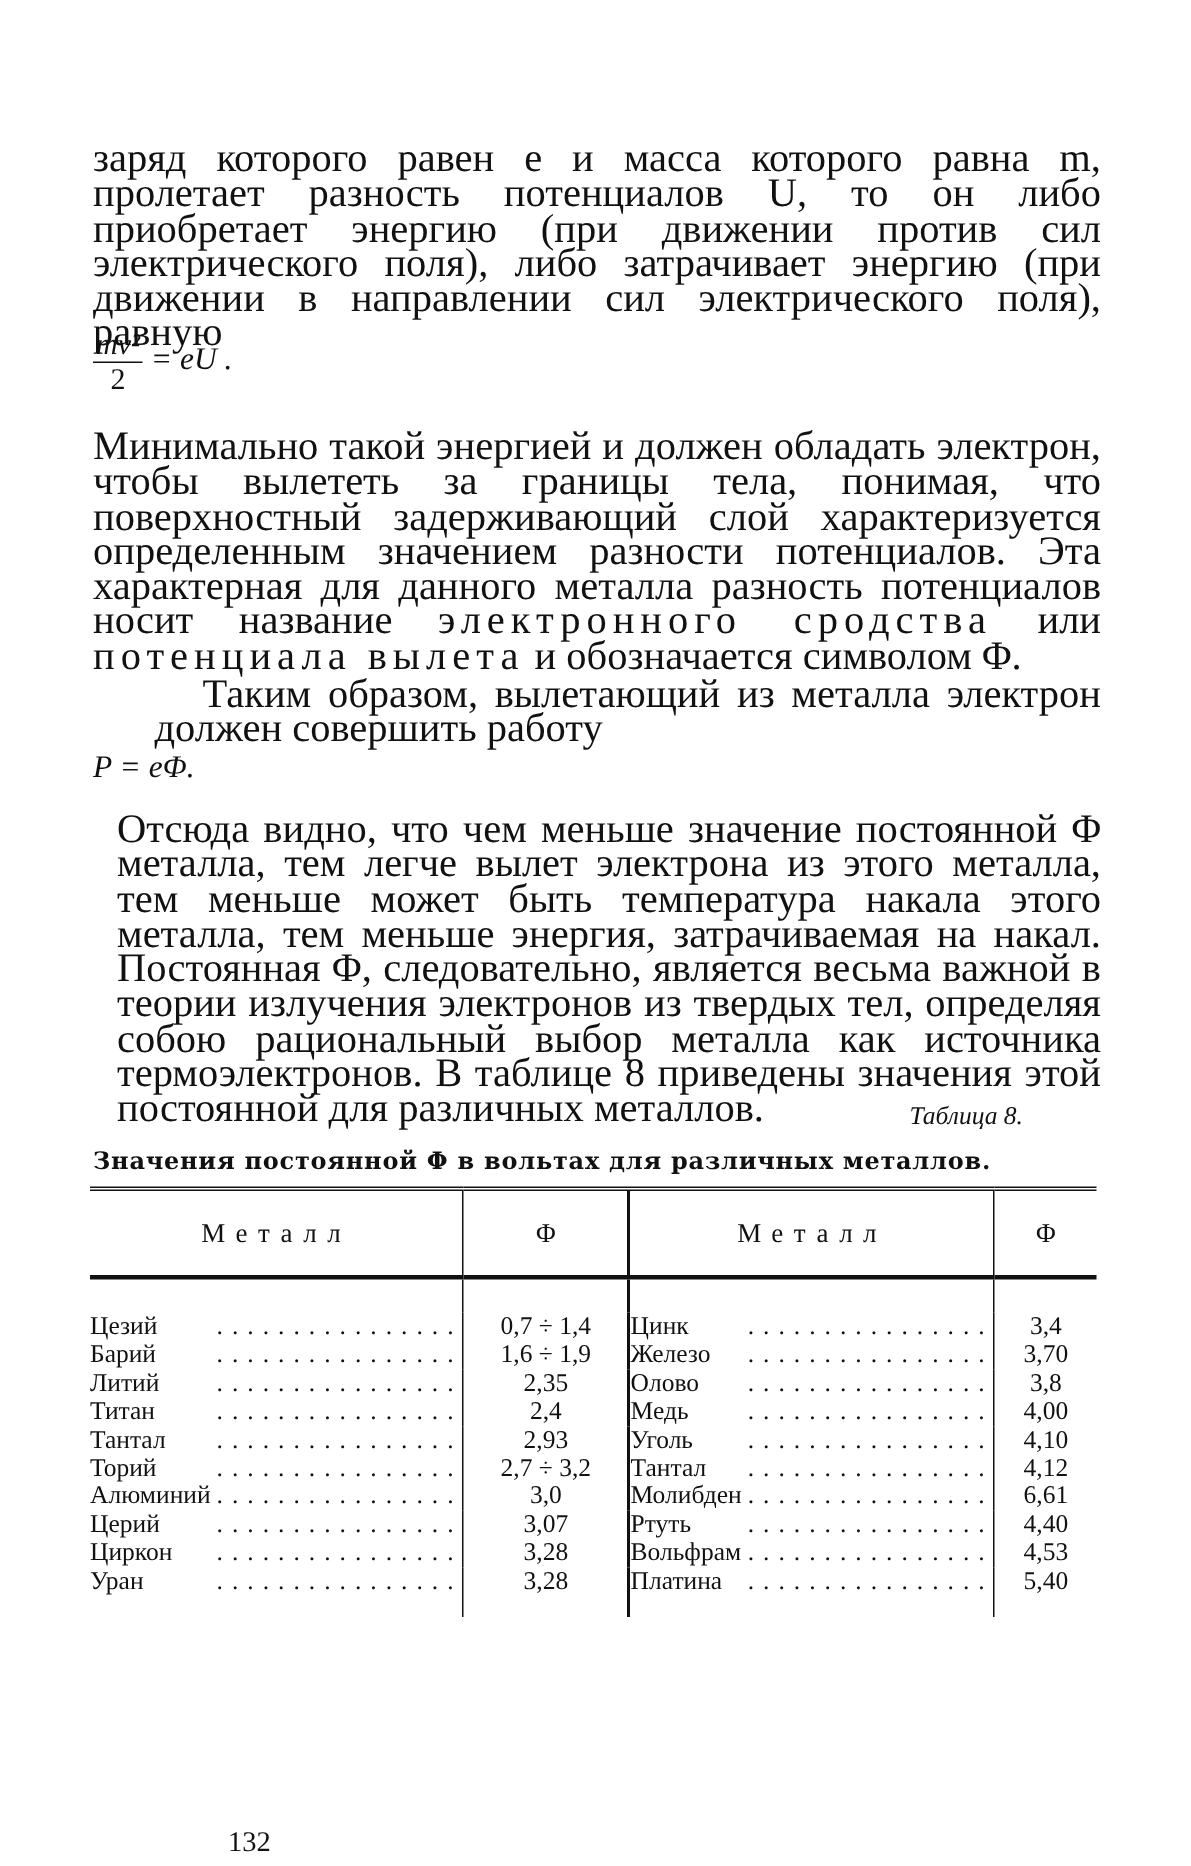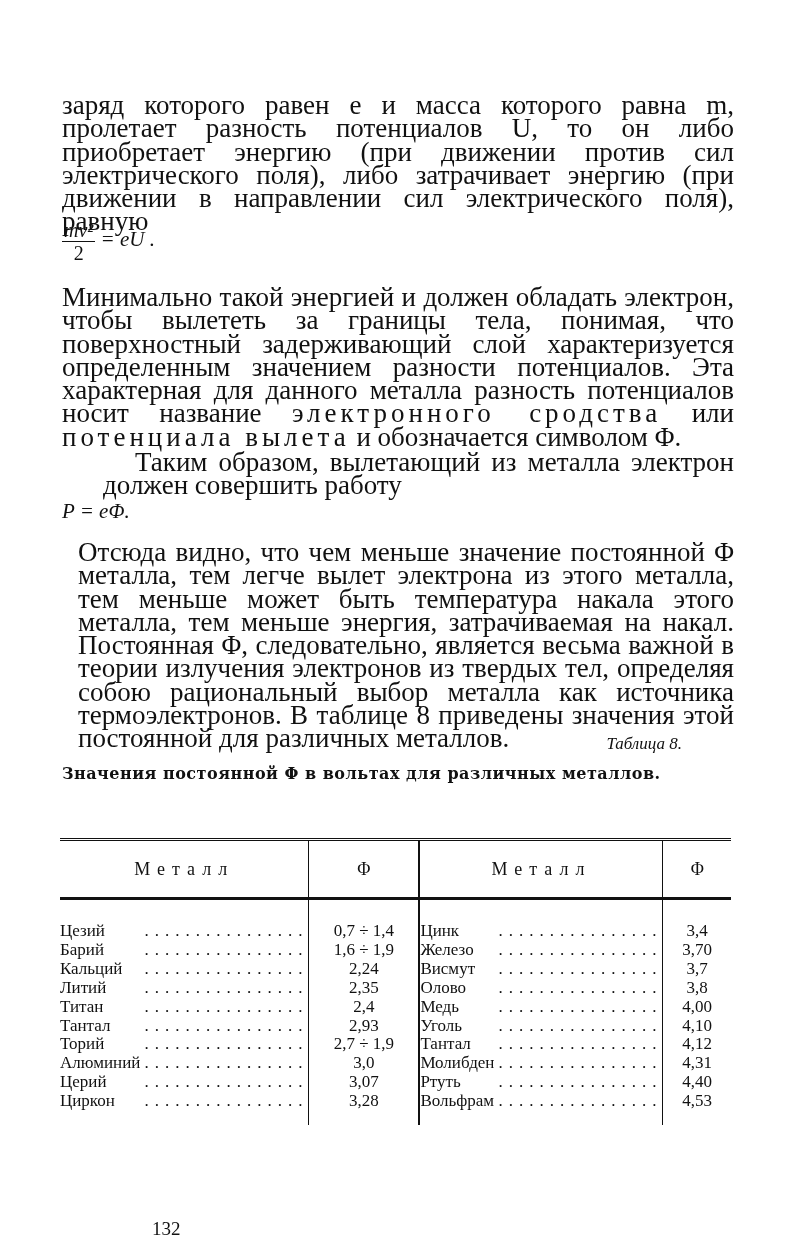--- a/index.html
+++ b/index.html
@@ -12,21 +12,21 @@
   .frac { display: inline-flex; flex-direction: column; align-items: center; vertical-align: middle; font-size: 20px; line-height: 22px; }
   .frac .num { border-bottom: 1.5px solid #111; padding: 0 2px; }
   .frac .den { font-style: normal; }
   .f1 { position: absolute; left: 0; width: 672px; top: 125px; }
   .p2 { position: absolute; left: 0; top: 192px; }
   .p3 { position: absolute; left: 0; top: 357px; margin-left: 41px; }
   .f2 { position: absolute; left: 0; width: 672px; top: 405px; }
   .p4 { position: absolute; left: 16px; top: 447px; }
   .tab-caption { position: absolute; right: 52px; top: 640px; font-style: italic; font-size: 17px; }
   .tab-title { position: absolute; left: 0; width: 672px; top: 670px; text-align: left; font-weight: bold; font-size: 16px; letter-spacing: 0.5px; font-family: "DejaVu Serif", serif; }
-  table.metals { position: absolute; left: -2px; top: 697px; width: 671px; border-collapse: collapse; font-size: 17px; margin-top: 47px; }
+  table.metals { position: absolute; left: -2px; top: 697px; width: 671px; border-collapse: collapse; font-size: 17px; }
   table.metals thead th { font-weight: normal; height: 56px; border-top: 3px double #111; border-bottom: 3px solid #111; font-size: 18px; letter-spacing: 7px; }
   table.metals thead th.phi { letter-spacing: 0; }
   table.metals td, table.metals th { padding: 0; }
   .c1 { width: 224px; border-right: 1.5px solid #111; }
   .c2 { width: 109px; border-right: 2.5px solid #111; text-align: center; }
   .c3 { width: 236px; border-right: 1.5px solid #111; }
   .c4 { text-align: center; }
   tbody tr td { line-height: 18.9px; }
   tbody tr.spacer td { height: 22px; }
   tbody tr.endspace td { height: 14px; }
@@ -105,36 +105,20 @@
             <div class="name">
               <span class="lbl">Железо</span>
               <span class="dots">................</span>
             </div>
           </td>
           <td class="c4">3,70</td>
         </tr>
         <tr>
           <td class="c1">
             <div class="name">
-              <span class="lbl">Кальций</span>
-              <span class="dots">................</span>
-            </div>
-          </td>
-          <td class="c2">2,24</td>
-          <td class="c3">
-            <div class="name">
-              <span class="lbl">Висмут</span>
-              <span class="dots">................</span>
-            </div>
-          </td>
-          <td class="c4">3,7</td>
-        </tr>
-        <tr>
-          <td class="c1">
-            <div class="name">
               <span class="lbl">Литий</span>
               <span class="dots">................</span>
             </div>
           </td>
           <td class="c2">2,35</td>
           <td class="c3">
             <div class="name">
               <span class="lbl">Олово</span>
               <span class="dots">................</span>
             </div>
@@ -173,21 +157,21 @@
           </td>
           <td class="c4">4,10</td>
         </tr>
         <tr>
           <td class="c1">
             <div class="name">
               <span class="lbl">Торий</span>
               <span class="dots">................</span>
             </div>
           </td>
-          <td class="c2">2,7 ÷ 1,9</td>
+          <td class="c2">2,7 ÷ 3,2</td>
           <td class="c3">
             <div class="name">
               <span class="lbl">Тантал</span>
               <span class="dots">................</span>
             </div>
           </td>
           <td class="c4">4,12</td>
         </tr>
         <tr>
           <td class="c1">
@@ -196,21 +180,21 @@
               <span class="dots">................</span>
             </div>
           </td>
           <td class="c2">3,0</td>
           <td class="c3">
             <div class="name">
               <span class="lbl">Молибден</span>
               <span class="dots">................</span>
             </div>
           </td>
-          <td class="c4">4,31</td>
+          <td class="c4">6,61</td>
         </tr>
         <tr>
           <td class="c1">
             <div class="name">
               <span class="lbl">Церий</span>
               <span class="dots">................</span>
             </div>
           </td>
           <td class="c2">3,07</td>
           <td class="c3">
@@ -229,20 +213,36 @@
             </div>
           </td>
           <td class="c2">3,28</td>
           <td class="c3">
             <div class="name">
               <span class="lbl">Вольфрам</span>
               <span class="dots">................</span>
             </div>
           </td>
           <td class="c4">4,53</td>
+        </tr>
+        <tr>
+          <td class="c1">
+            <div class="name">
+              <span class="lbl">Уран</span>
+              <span class="dots">................</span>
+            </div>
+          </td>
+          <td class="c2">3,28</td>
+          <td class="c3">
+            <div class="name">
+              <span class="lbl">Платина</span>
+              <span class="dots">................</span>
+            </div>
+          </td>
+          <td class="c4">5,40</td>
         </tr>
         <tr class="endspace">
           <td class="c1"></td>
           <td class="c2"></td>
           <td class="c3"></td>
           <td class="c4"></td>
         </tr>
       </tbody>
   </table>
 

